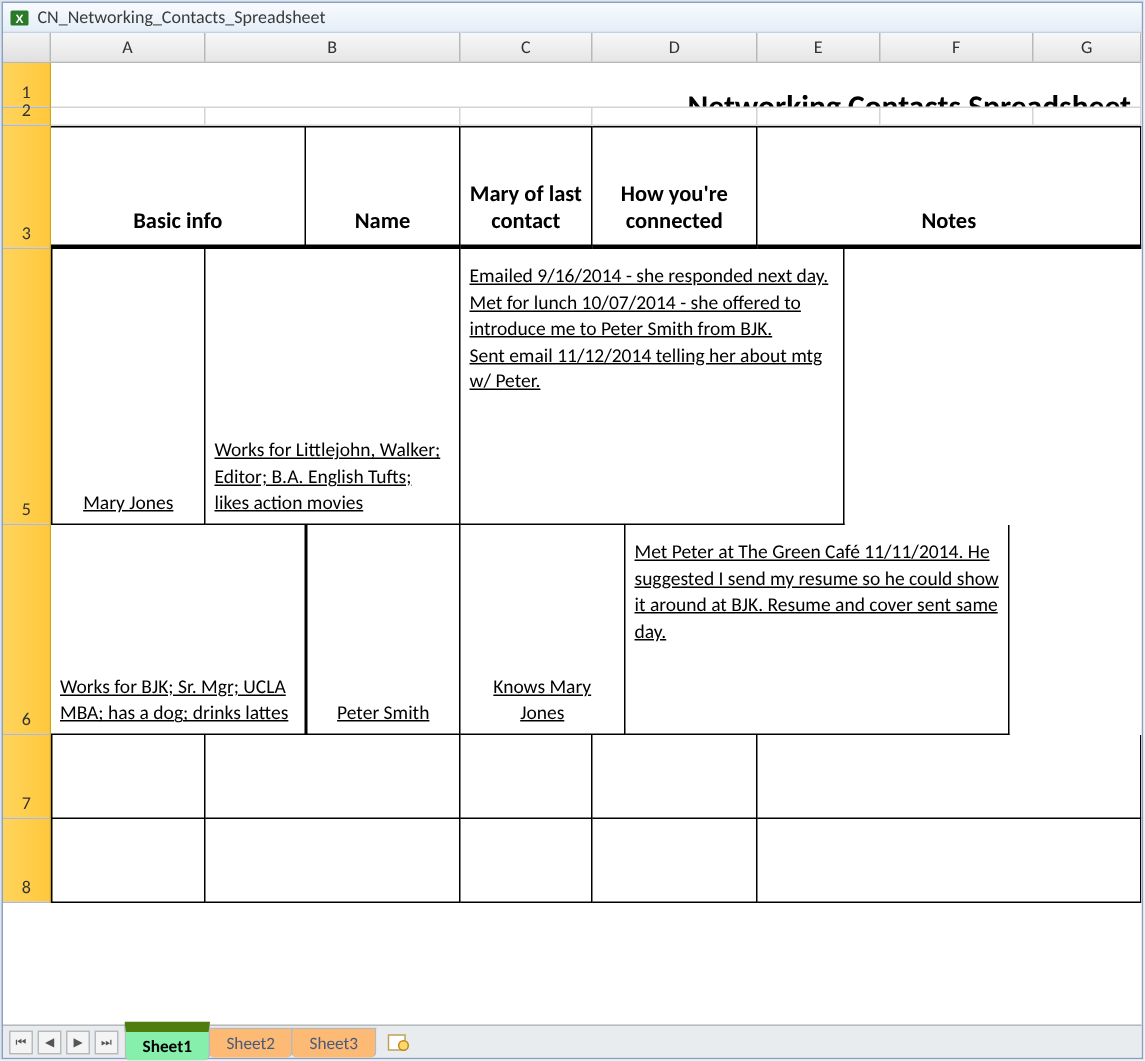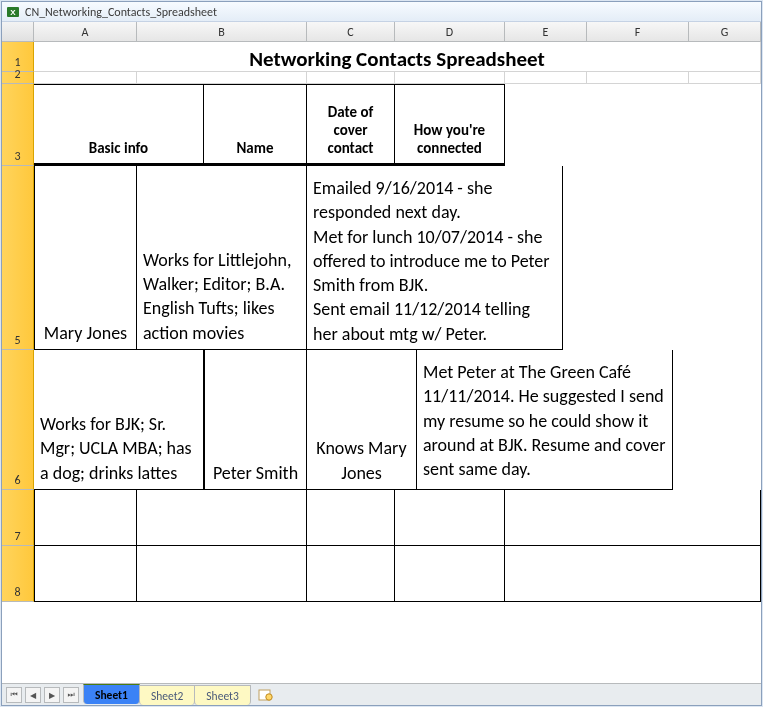--- a/index.html
+++ b/index.html
@@ -96,44 +96,45 @@
     .cG { width: 72px; }
     
     .cEFG { width: 256px; }
 
     .title-row .cell {
       border-bottom: 1px solid #d4d4d4;
     }
     .title-cell {
       width: 729px;
       border-right: 1px solid #d4d4d4;
-      text-align: center;
+      text-align: right;
       font-weight: bold;
       font-size: 21px;
-      padding-top: 4px;
+      padding-top: 16px;
     }
     .r2 .cell { height: 12px; padding:0; }
     .hdr-row .cell {
       font-weight: bold;
       text-align: center;
       vertical-align: bottom;
       display: flex; align-items: flex-end; justify-content: center;
       border-top: 1px solid #000;
       border-right: 1px solid #000;
       border-bottom: 3px solid #000;
       padding-bottom: 6px;
     }
     .hdr-row .cell:first-of-type { border-left: 1px solid #000; }
     .data-row .cell {
       border-right: 1px solid #000;
       border-bottom: 1px solid #000;
       display: flex;
       align-items: flex-end;
       line-height: 1.35;
-      font-size: 18px;
+      font-size: 13px;
+      text-decoration: underline;
     }
     .data-row .cell.left { border-left: 1px solid #000; }
     .data-row .cell.ctr { justify-content: center; text-align: center; }
     .data-row .cell.notes { white-space: pre-line; align-items: flex-start; padding-top: 10px;}
     .empty-row .cell {
       border-right: 1px solid #000;
       border-bottom: 1px solid #000;
     }
     .empty-row .cell.left { border-left: 1px solid #000; }
 
@@ -158,33 +159,33 @@
     .nav-btn {
       width: 16px; height: 16px;
       background: #f4f4f4;
       border: 1px solid #b7babc;
       display: flex; align-items: center; justify-content: center;
       font-size: 8px; color: #555;
       cursor: pointer;
     }
     .tab {
       padding: 3px 11px 2px;
-      background: #fef9c3;
+      background: #fdba74;
       border: 1px solid #b7babc;
       border-bottom: none;
       border-radius: 0 0 4px 4px;
       margin-right: -1px;
       cursor: pointer;
       color: #4a5a7a;
     }
     .tab.active {
-      background: #3b82f6;
+      background: #86efac;
       font-weight: bold;
       color: #000;
-      border-top: 1px solid #4d7c0f;
+      border-top: 7px solid #4d7c0f;
       position: relative; top: -1px;
     }
     .new-tab {
       width: 20px; height: 14px;
       margin-left: 6px;
       cursor: pointer;
       display: flex; align-items: center; justify-content: center;
     }
   </style>
 </head>
@@ -228,22 +229,23 @@
         <div class="cell cD r2h"></div>
         <div class="cell cE r2h"></div>
         <div class="cell cF r2h"></div>
         <div class="cell cG r2h"></div>
       </div>
 
       <div class="row hdr-row">
         <div class="row-h sel r3">3</div>
         <div class="cell cB r3">Basic info</div>
         <div class="cell cA r3">Name</div>
-        <div class="cell cC r3">Date of cover contact</div>
+        <div class="cell cC r3">Mary of last contact</div>
         <div class="cell cD r3">How you're connected</div>
+        <div class="cell cEFG r3">Notes</div>
       </div>
 
       <div class="row data-row">
         <div class="row-h sel r5">5</div>
         <div class="cell cA r5 left ctr">Mary Jones</div>
         <div class="cell cB r5">Works for Littlejohn, Walker; Editor; B.A. English Tufts; likes action movies</div>
         <div class="cell cEFG r5 notes">Emailed 9/16/2014 - she responded next day.
 Met for lunch 10/07/2014 - she offered to introduce me to Peter Smith from BJK.
 Sent email 11/12/2014 telling her about mtg w/ Peter.</div>
       </div>

